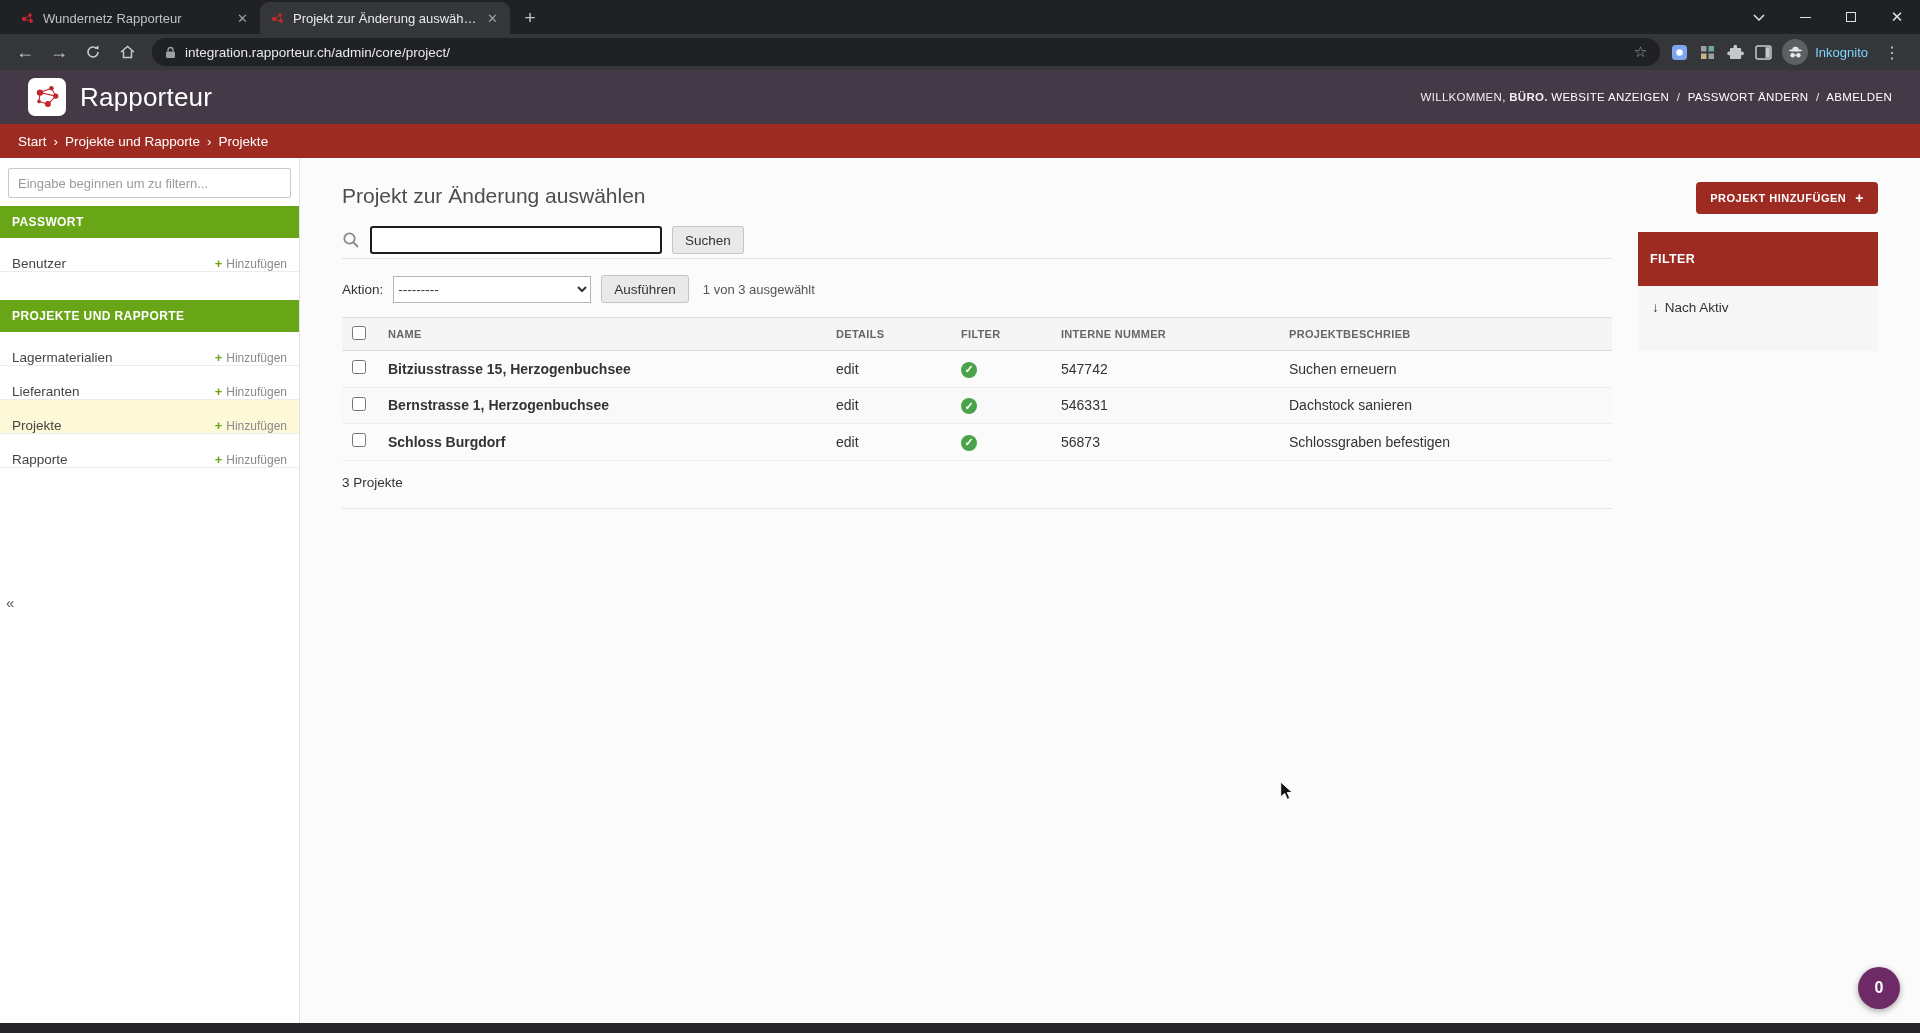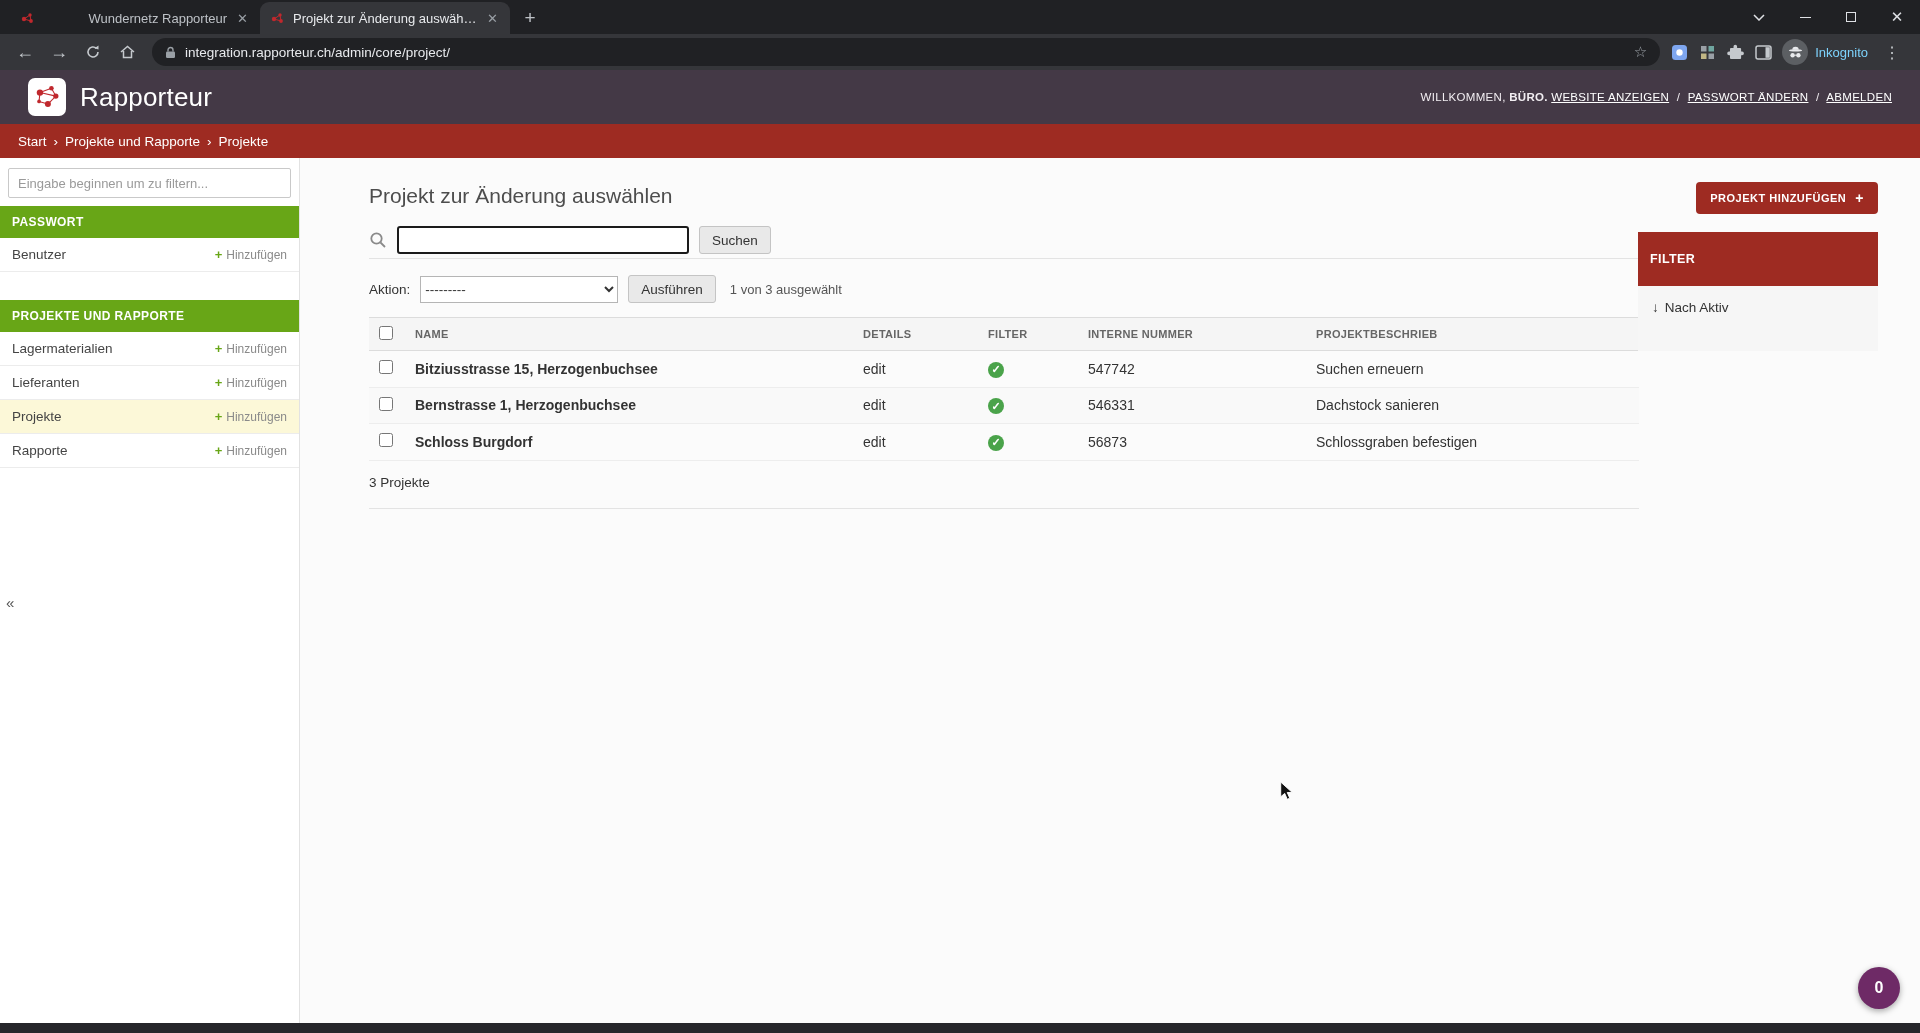--- a/index.html
+++ b/index.html
@@ -5,21 +5,21 @@
   * { margin:0; padding:0; box-sizing:border-box; }
   html,body { width:1920px; height:1033px; overflow:hidden; background:#26262a;
     font-family:"Liberation Sans", sans-serif; }
   a { text-decoration:none; cursor:pointer; }
 
   
   .tab-strip { height:34px; background:#202124; display:flex; align-items:flex-end; padding-left:10px; position:relative; }
   .tab { width:250px; height:32px; display:flex; align-items:center; gap:8px; padding:0 10px;
          color:#bdc1c6; font-size:13px; border-radius:9px 9px 0 0; cursor:pointer; }
   .tab.active { background:#35363a; color:#e8eaed; }
-  .tab .tab-title { flex:1; white-space:nowrap; overflow:hidden; text-overflow:ellipsis;text-align:right; }
+  .tab .tab-title { flex:1; white-space:nowrap; overflow:hidden; text-overflow:ellipsis; }
   .tab .tab-close { color:#9aa0a6; font-size:13px; line-height:1; padding:2px; }
   .favicon { width:15px; height:15px; flex:0 0 auto; }
   .new-tab-btn { width:28px; height:28px; margin:0 0 2px 6px; display:flex; align-items:center; justify-content:center;
                  color:#bdc1c6; font-size:19px; border-radius:50%; cursor:pointer; }
   .win-controls { position:absolute; right:0; top:0; height:34px; display:flex; }
   .win-btn { width:46px; height:34px; display:flex; align-items:center; justify-content:center; color:#dfe1e5; cursor:pointer; }
   .win-btn .min-glyph { display:inline-block; width:11px; border-top:1.4px solid #dfe1e5; }
   .win-btn .max-glyph { display:inline-block; width:10px; height:10px; border:1.4px solid #dfe1e5; }
   .win-btn.close { font-size:15px; }
 
@@ -37,40 +37,40 @@
   .profile-name { color:#7dd3fc; font-size:13px; }
   .menu-dots { color:#c5c9cd; font-size:16px; padding:0 6px; cursor:pointer; }
 
   
   .app-header { height:54px; background:#443946; display:flex; align-items:center; padding:0 28px; }
   .logo-box { width:38px; height:38px; background:#ffffff; border-radius:7px; display:flex;
               align-items:center; justify-content:center; margin-right:14px; }
   .brand { color:#ffffff; font-size:26px; font-weight:400; letter-spacing:.2px; }
   .user-tools { margin-left:auto; color:#f2eef2; font-size:11.5px; letter-spacing:.3px; }
   .user-tools b { font-weight:700; }
-  .user-tools a { color:#ffffff; text-decoration:underline; }
+  .user-tools a { color:#ffffff; }
   .user-tools .sep { margin:0 4px; }
 
   
   .breadcrumbs { height:34px; background:#9e2b22; color:#ffffff; display:flex; align-items:center;
                  padding:0 18px; font-size:13.5px; gap:7px; }
   .breadcrumbs a { color:#ffffff; }
 
   
-  .page { display:flex; height:865px; background:#fbfbfb; position:relative;gap:27px; }
+  .page { display:flex; height:865px; background:#fbfbfb; position:relative; }
 
   .sidebar { width:300px; background:#ffffff; border-right:1px solid #e2e2e2; flex:0 0 auto; }
   .side-filter { display:block; width:calc(100% - 16px); margin:10px 8px 8px; height:30px;
                  border:1px solid #c9c9c9; border-radius:2px; padding:0 9px; font-size:13px; color:#333;
                  font-family:"Liberation Sans", sans-serif; background:#fff; }
   .side-filter::placeholder { color:#9a9a9a; }
   .side-section + .side-section { margin-top:28px; }
   .side-head { background:#68a617; color:#ffffff; font-weight:700; font-size:12px; letter-spacing:.4px;
                padding:9px 12px; }
-  .side-row { display:flex; align-items:center; justify-content:space-between; height:34px; padding:0 12px;
+  .side-row { display:flex; align-items:flex-end; justify-content:space-between; height:34px; padding:0 12px;
               border-bottom:1px solid #ececec; background:#fff; cursor:pointer; }
   .side-row.selected { background:#fcf8d8; }
   .side-label { color:#444; font-size:13.5px; }
   .side-add { display:flex; align-items:center; gap:4px; color:#8a8a8a; font-size:12px; }
   .side-add .plus { color:#68a617; font-weight:700; font-size:13px; }
   .collapse-toggle { position:absolute; left:6px; top:436px; color:#555; font-size:15px; cursor:pointer; }
 
   
   .content { flex:1; position:relative; padding-left:42px; }
   .main-col { width:1270px; }

